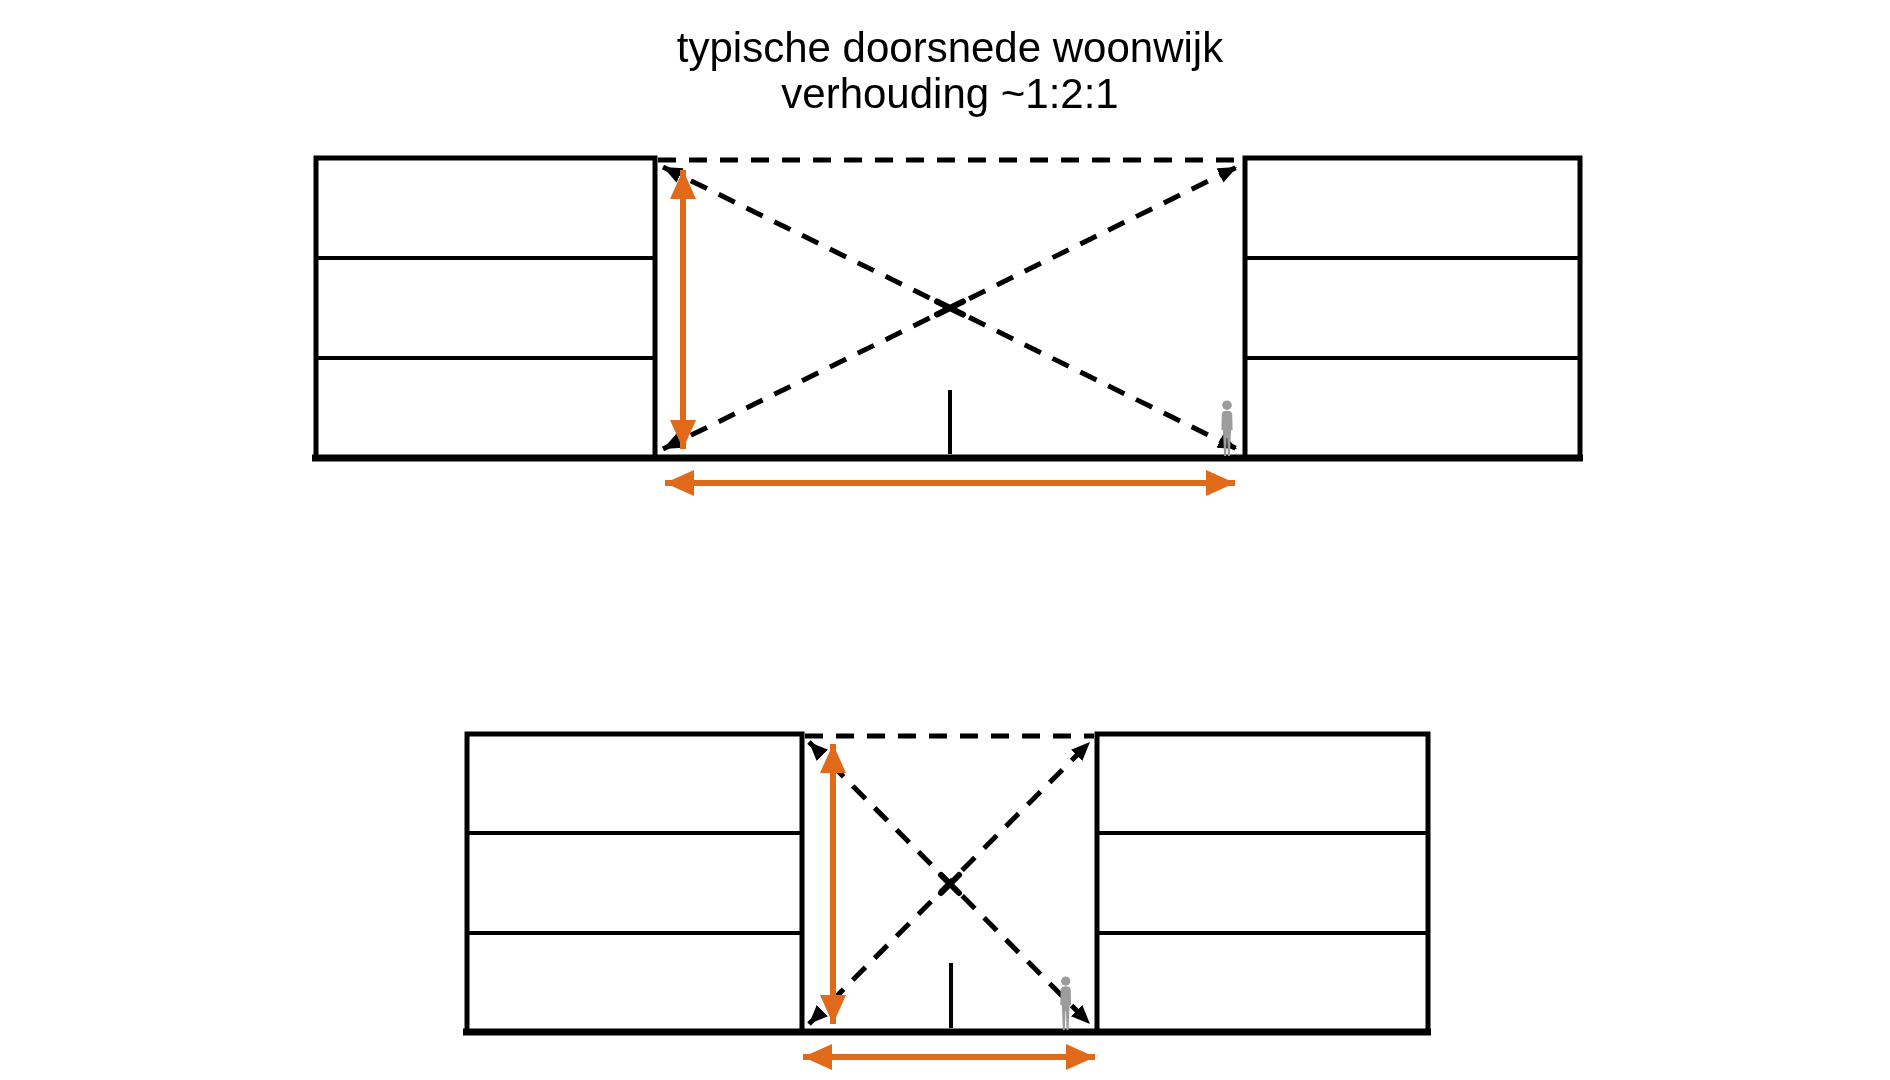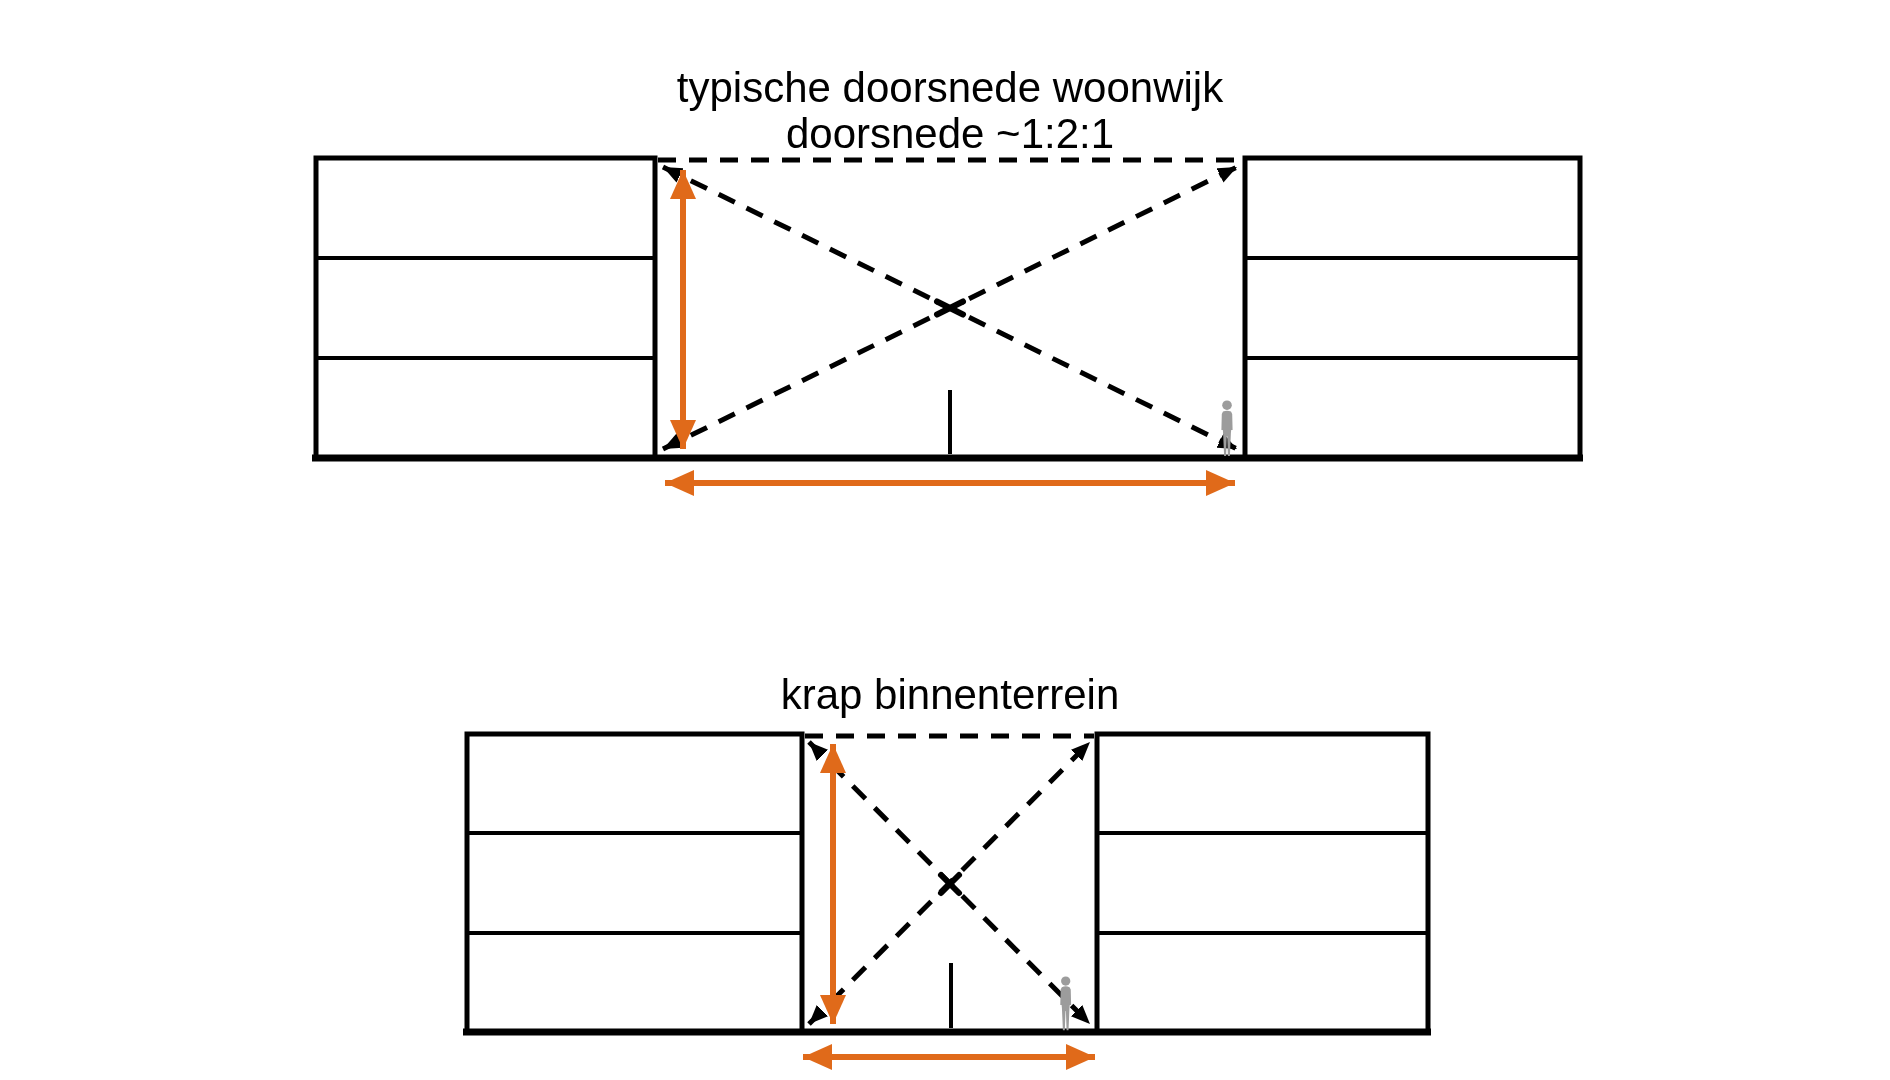--- a/index.html
+++ b/index.html
@@ -18,21 +18,20 @@
   }
   .fig-title{
     position:absolute;
     left:950px;
     transform:translateX(-50%);
     text-align:center;
     color:var(--ink);
     font-size:42px;
     line-height:1.1;
     white-space:nowrap;
-    margin-top:40px;
   }
   .fig-title .t-line{display:block;}
   #title-top{top:25px;}
   #title-bottom{top:632px;}
   svg.scene{position:absolute;left:0;top:0;}
   
   .bld{fill:none;stroke:var(--ink);stroke-width:5;}
   .floor{stroke:var(--ink);stroke-width:4;}
   .ground{stroke:var(--ink);stroke-width:7;}
   .dashline{stroke:var(--ink);stroke-width:5;fill:none;stroke-dasharray:18 13;}
@@ -43,24 +42,23 @@
   .mb{fill:var(--ink);}
   .person{fill:var(--gray);stroke:none;}
 </style>
 </head>
 <body>
 
 <div class="canvas">
 
   <div class="fig-title" id="title-top">
     <span class="t-line">typische doorsnede woonwijk</span>
-    <span class="t-line">doorsnede ~1:2:1</span>
+    <span class="t-line">verhouding ~1:2:1</span>
   </div>
   <div class="fig-title" id="title-bottom">
-    <span class="t-line">krap binnenterrein</span>
   </div>
 
   <svg class="scene" width="1890" height="1080" viewBox="0 0 1890 1080">
     <defs>
       <marker id="ah-orange" markerUnits="userSpaceOnUse" markerWidth="32" markerHeight="28" refX="29" refY="13" orient="auto-start-reverse">
         <path class="mo" d="M0,0 L29,13 L0,26 Z"></path>
       </marker>
       <marker id="ah-black" markerUnits="userSpaceOnUse" markerWidth="22" markerHeight="18" refX="19" refY="8" orient="auto-start-reverse">
         <path class="mb" d="M0,0 L19,8 L0,16 Z"></path>
       </marker>

